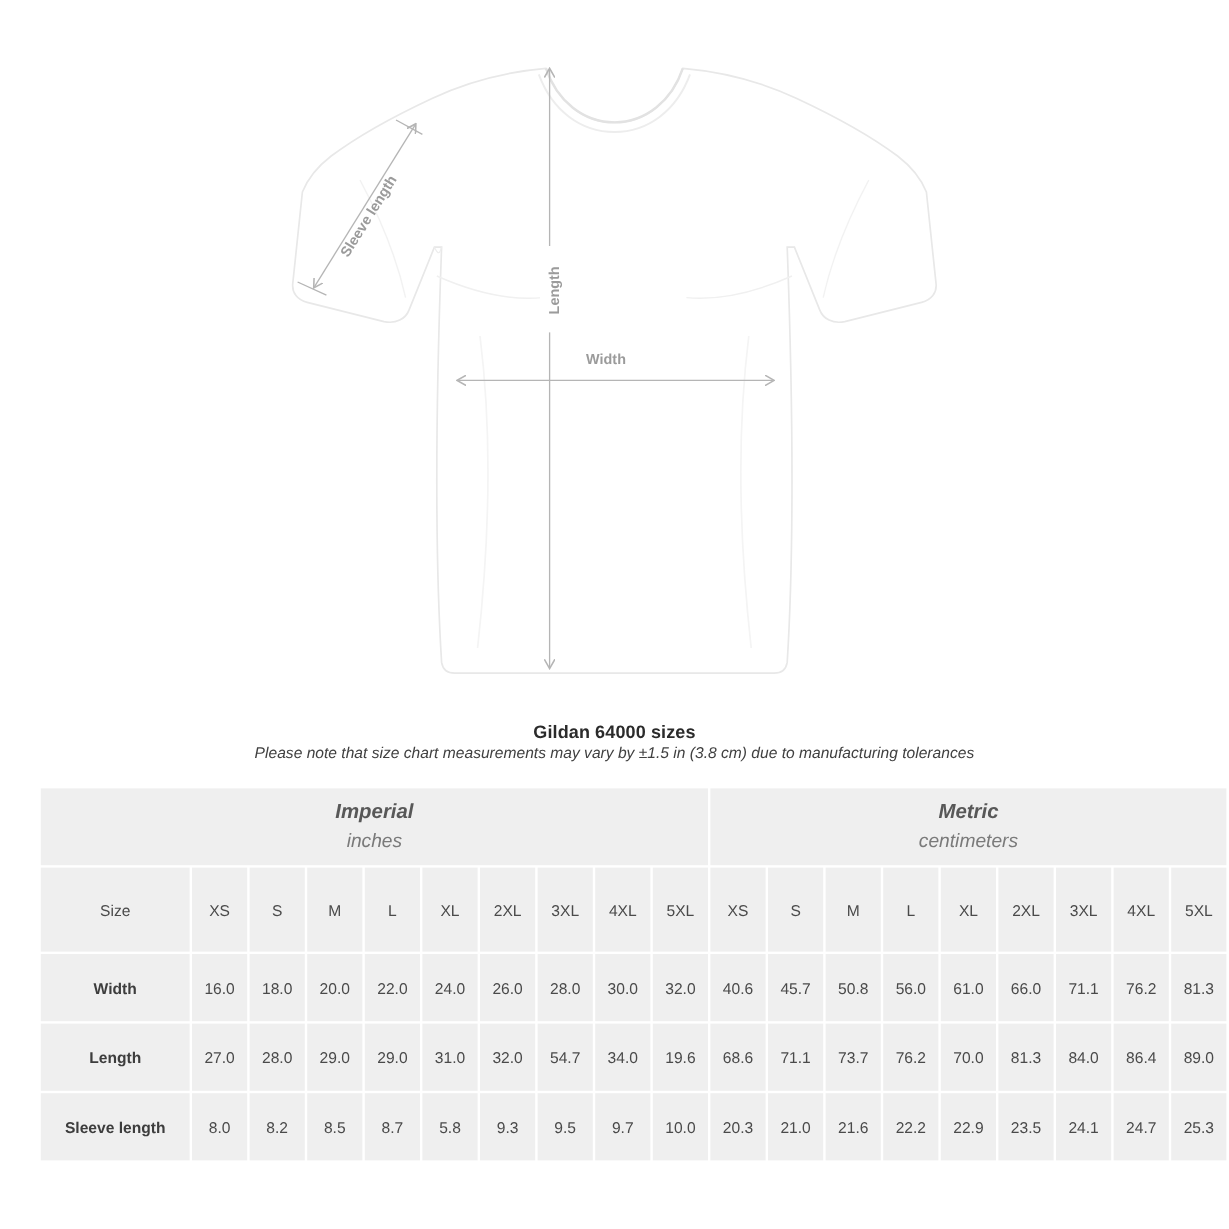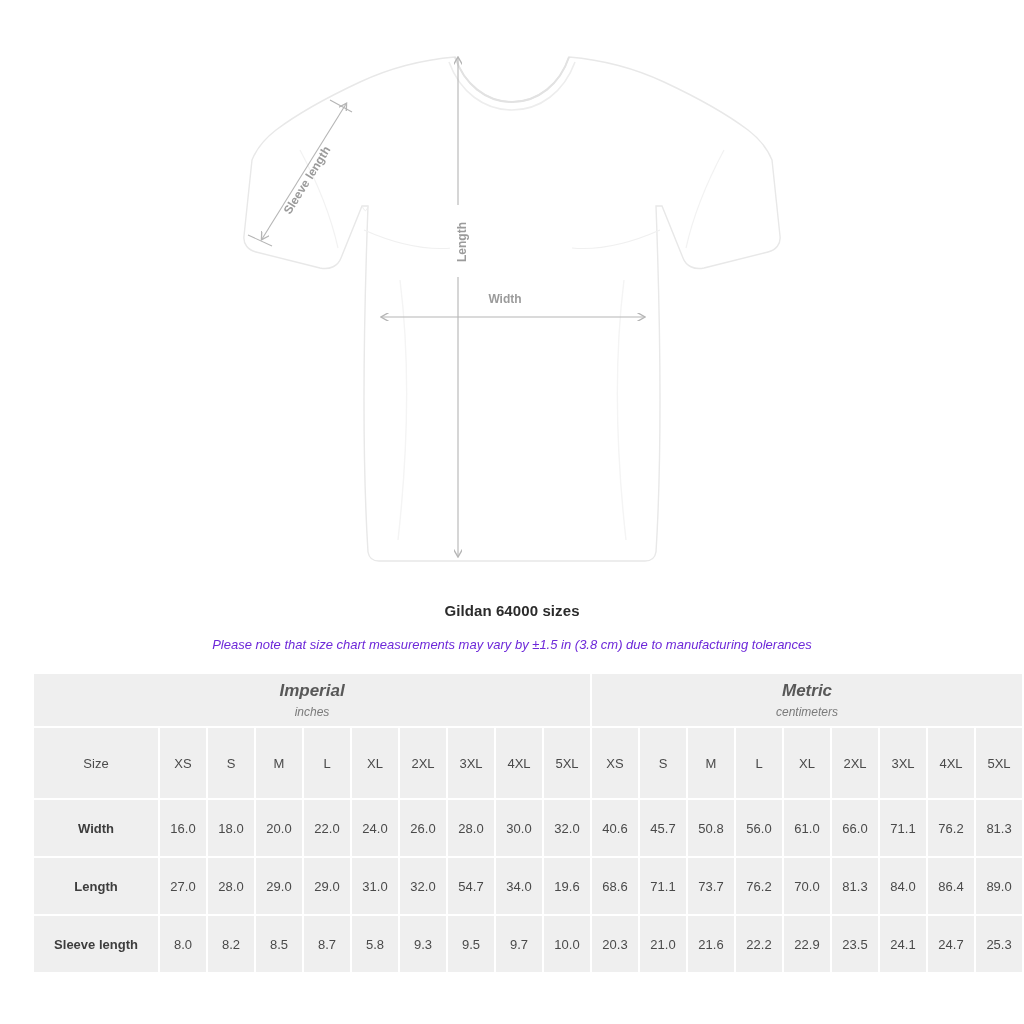--- a/index.html
+++ b/index.html
@@ -39,24 +39,24 @@
     text-align: center;
     margin-top: 22px;
   }
   .chart-title {
     font-size: 15px;
     font-weight: bold;
     color: #2b2b2b;
     letter-spacing: 0.1px;
   }
   .chart-note {
-    margin-top: 18px;
+    margin-top: 1px;
     font-size: 13px;
     font-style: italic;
-    color: #6d28d9;
+    color: #404040;
   }
 
   
   .table-wrap {
     margin: 20px 32px 0 32px;
   }
   table.size-table {
     border-collapse: separate;
     border-spacing: 2px;
     width: 960px;
@@ -66,31 +66,31 @@
   table.size-table th {
     background: #efefef;
     text-align: center;
     vertical-align: middle;
     font-weight: normal;
     color: #4a4a4a;
     padding: 0;
   }
   
   .group-cell {
-    height: 52px;
+    height: 64px;
     line-height: 1.25;
   }
   .group-name {
     font-size: 17px;
     font-style: italic;
     font-weight: bold;
     color: #585858;
   }
   .group-unit {
-    font-size: 12px;
+    font-size: 16px;
     font-style: italic;
     color: #7a7a7a;
     margin-top: 4px;
   }
 
   .label-col {
     width: 124px;
     font-weight: bold;
     font-size: 13px;
     color: #3d3d3d;

